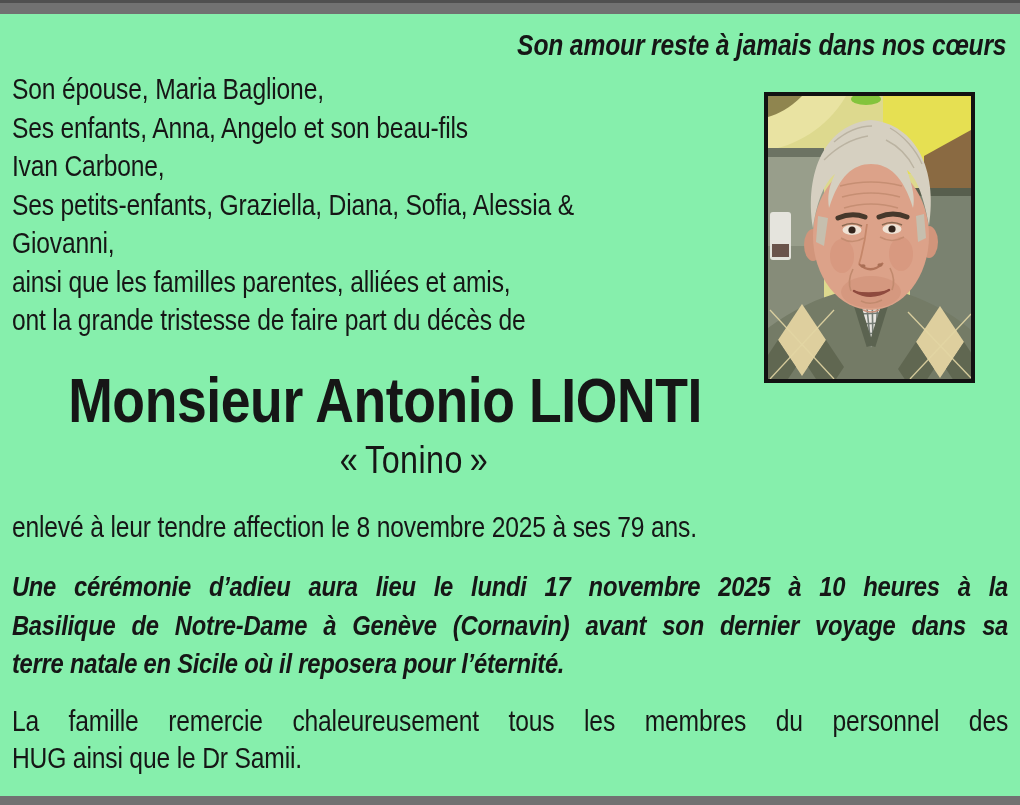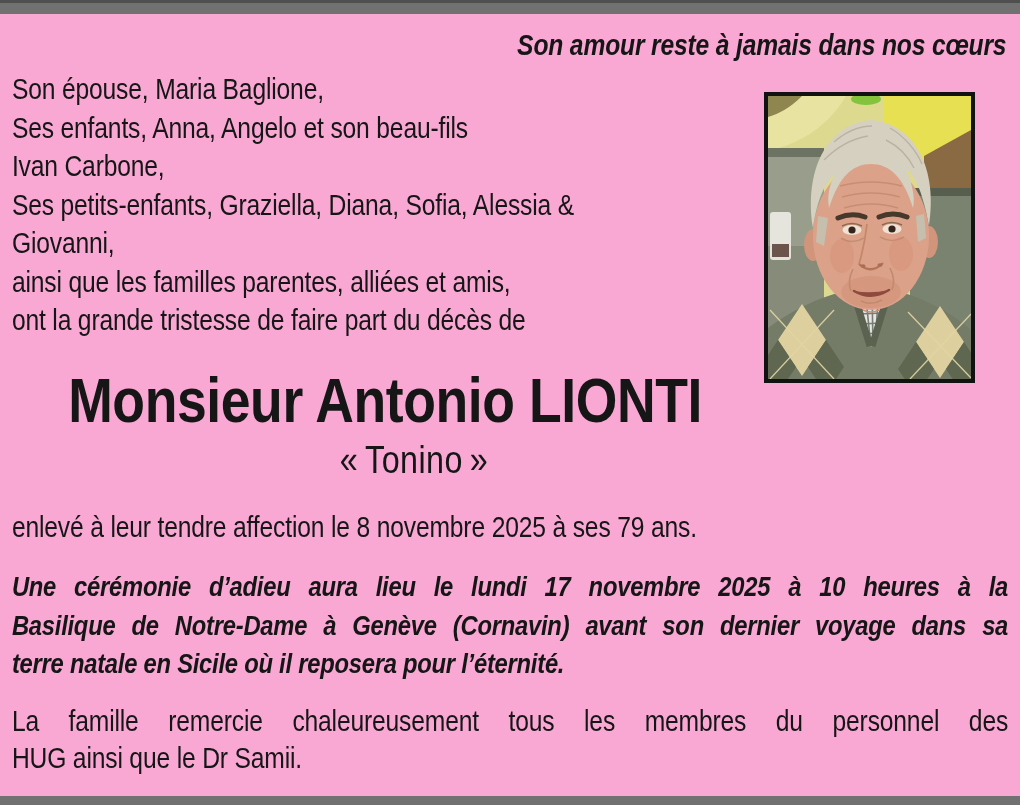--- a/index.html
+++ b/index.html
@@ -1,19 +1,19 @@
 <!DOCTYPE html>
 <html><head>
 <meta charset="utf-8">
 <style>
   * { margin:0; padding:0; box-sizing:border-box; }
   html,body { background:#ffffff; }
   .sheet {
     position:relative; width:1020px; height:805px; overflow:hidden;
-    background:#f9a8d4; color:#161616;
+    background:#86efac; color:#161616;
     font-family:"Liberation Sans","DejaVu Sans",sans-serif;
   }
   .bar { position:absolute; left:0; width:100%; background:#717171; }
   .bar-top { top:0; height:14px; border-top:3px solid #4f4f4f; }
   .bar-bottom { top:796px; height:9px; }
 
   
   .condensed {
     position:absolute; left:0; top:0; width:1200px; height:805px;
     transform:scaleX(0.85); transform-origin:0 0;

